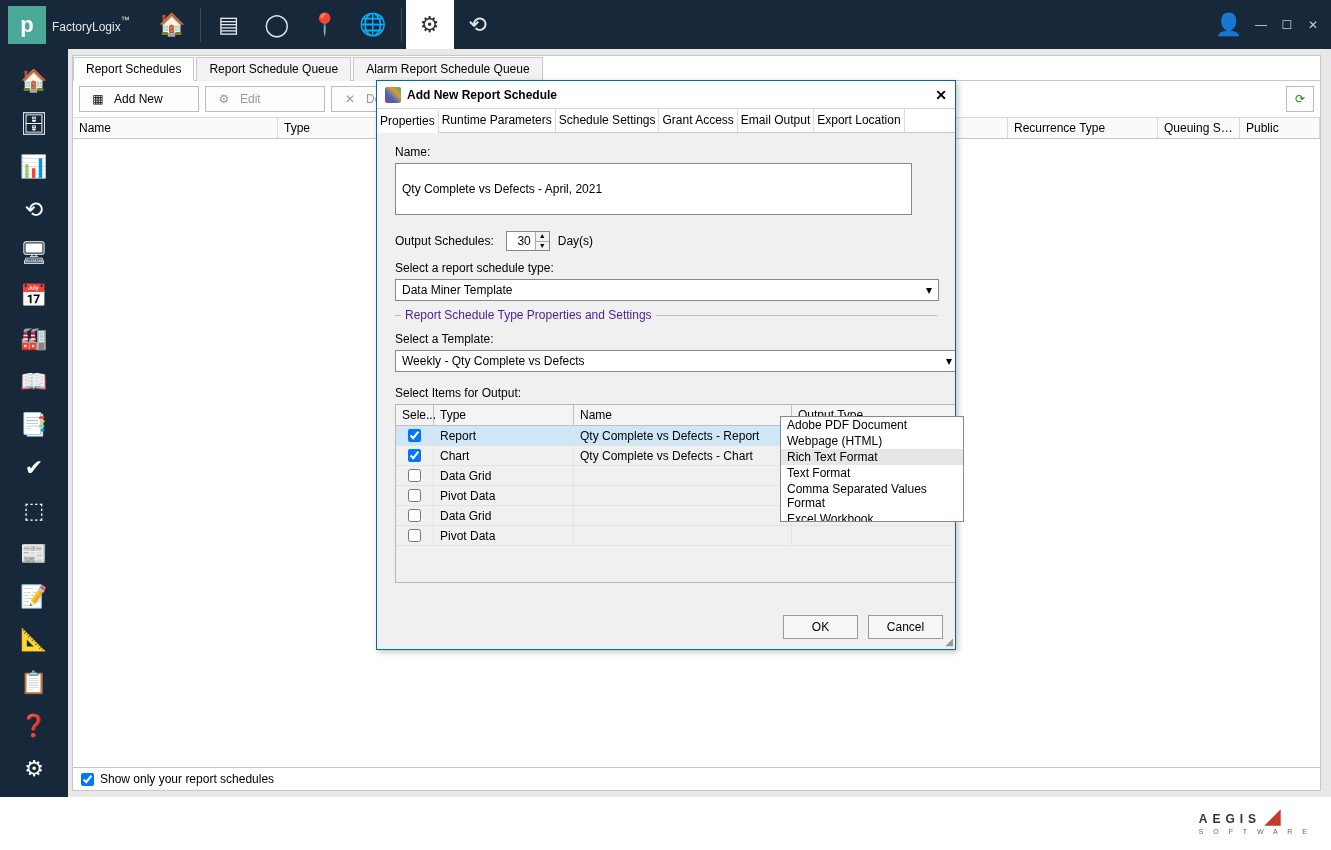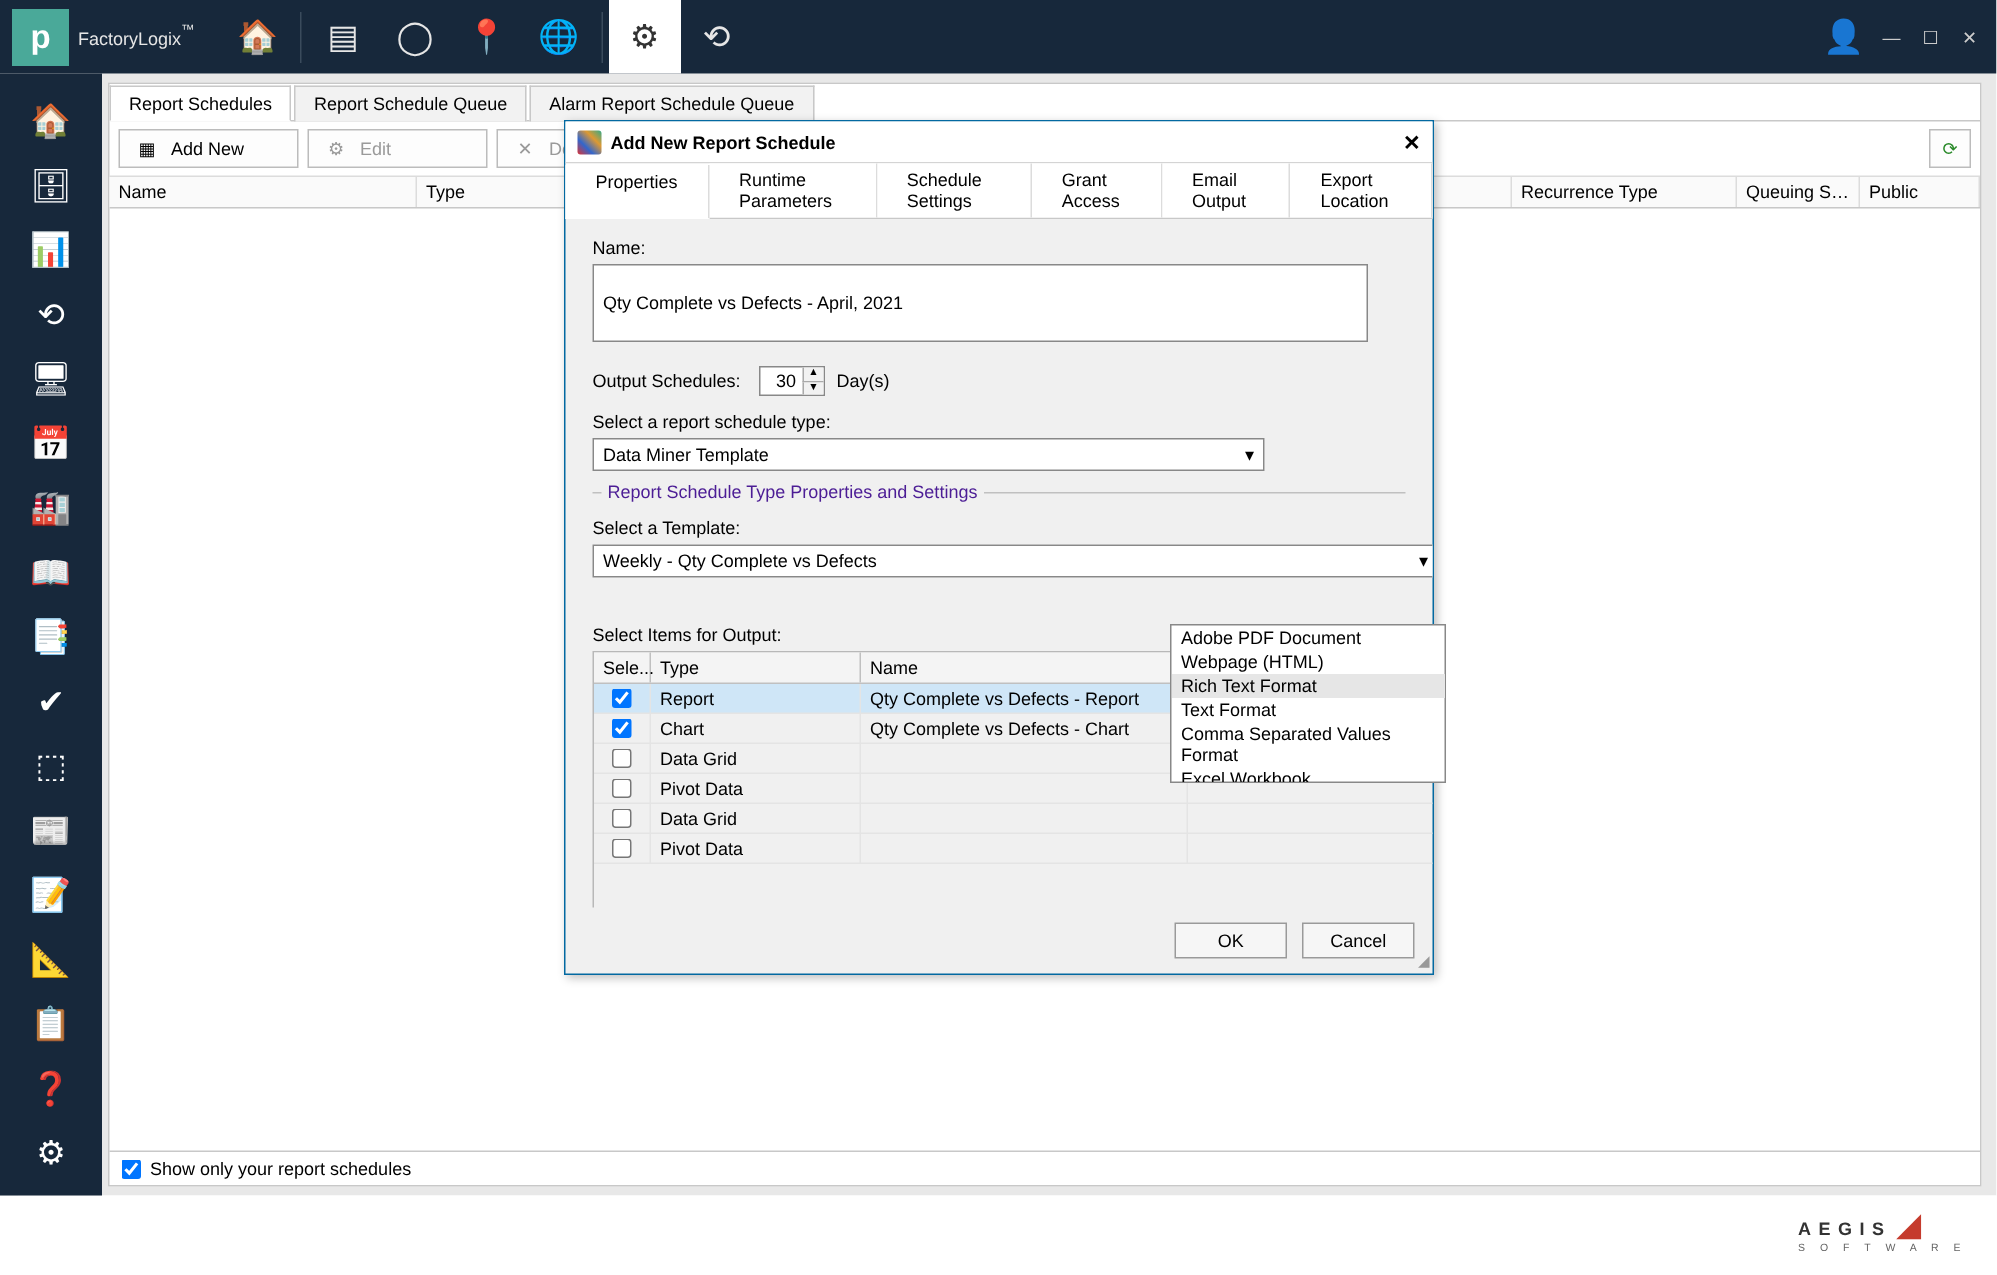--- a/index.html
+++ b/index.html
@@ -42,33 +42,33 @@
 .footer-caret { color: #c53b2d; font-size: 20px; margin-left: 4px; }
 
 
 .dialog { position: absolute; left: 376px; top: 80px; width: 580px; height: 570px; background: #f0f0f0; border: 1px solid #0369a1; box-shadow: 2px 2px 6px rgba(0,0,0,0.25); display: flex; flex-direction: column; }
 .dlg-title { height: 28px; display: flex; align-items: center; padding: 0 8px; background: #fff; border-bottom: 1px solid #d4d4d4; }
 .dlg-title .dlgicon { width: 16px; height: 16px; margin-right: 6px; background: linear-gradient(45deg,#d33,#36c,#d93,#3a8); border-radius: 2px; }
 .dlg-title-text { font-weight: 600; flex: 1; }
 .dlg-close { cursor: pointer; font-size: 14px; font-weight: bold; }
 
 .dlg-tabs { display: flex; border-bottom: 1px solid #c8c8c8; background: #fff; }
-.dlg-tab { padding: 4px 20px; border-right: 1px solid #dcdcdc; cursor: pointer; background: #fff; }
+.dlg-tab { padding: 4px 3px; border-right: 1px solid #dcdcdc; cursor: pointer; background: #fff; }
 .dlg-tab.active { background: #fff; border-bottom: 2px solid #fff; font-weight: normal; }
 .dlg-tabs .dlg-tab:first-child.active { border-bottom: 1px solid #fff; position: relative; top: 1px; }
 
 .dlg-body { flex: 1; padding: 12px 18px 4px 18px; overflow: hidden; }
 .dlg-row { display: flex; align-items: center; margin-bottom: 10px; }
 .dlg-input { width: 517px; border: 1px solid #888; padding: 18px 6px; background: #fff; }
 .dlg-num { width: 44px; border: 1px solid #888; padding: 2px 18px 2px 4px; text-align: right; }
 .spinner-wrap { position: relative; display: inline-block; }
 .spinner-btns { position: absolute; right: 1px; top: 1px; bottom: 1px; width: 14px; display: flex; flex-direction: column; }
 .spinner-btns span { flex:1; font-size: 7px; line-height: 7px; text-align: center; border-left: 1px solid #aaa; background: #f2f2f2; cursor: pointer; }
 .spinner-btns span:first-child { border-bottom: 1px solid #aaa; }
-.dlg-select { width: 448px; border: 1px solid #888; padding: 3px 6px; background: #fff; display: flex; justify-content: space-between; cursor: pointer; } 
+.dlg-select { width: 544px; border: 1px solid #888; padding: 3px 6px; background: #fff; display: flex; justify-content: space-between; cursor: pointer; } 
 
 .fieldset-legend { font-size: 12px; color: #4c1d95; padding: 0 4px; background: #f0f0f0; position: relative; top: -8px; left: 6px; }
 .fieldset { border-top: 1px solid #c0c0c0; margin-top: 14px; padding-top: 0px; }
 
 .items-table { border: 1px solid #b8b8b8; width: 570px; margin-left: 0px; }
 .it-head { display: flex; background: #f4f4f4; border-bottom: 1px solid #c0c0c0; }
 .it-h { border-right: 1px solid #c0c0c0; padding: 3px 6px; }
 .it-row { display: flex; border-bottom: 1px solid #e4e4e4; align-items: center; height: 20px; }
 .it-row.sel { background: #cfe6f7; }
 .it-c { border-right: 1px solid #e4e4e4; padding: 1px 6px; display: flex; align-items: center; height: 20px; }
@@ -234,21 +234,21 @@
     <div class="fieldset">
       <span class="fieldset-legend">Report Schedule Type Properties and Settings</span>
     </div>
 
     <div style="margin:2px 0 4px 0;">Select a Template:</div>
     <div class="dlg-select" style="width:564px;">
       <span>Weekly - Qty Complete vs Defects</span>
       <span>▾</span>
     </div>
 
-    <div style="margin:31px 0 4px 0;">Select Items for Output:</div>
+    <div style="margin:14px 0 4px 0;">Select Items for Output:</div>
     <div class="items-table" style="width:564px;">
       <div class="it-head">
         <div class="it-h it-chk">Sele...</div>
         <div class="it-h it-type">Type</div>
         <div class="it-h it-name">Name</div>
         <div class="it-h it-out" style="flex:1;border-right:none;">Output Type</div>
       </div>
       <div id="items-rows">
           <div class="it-row sel">
             <div class="it-c it-chk">

